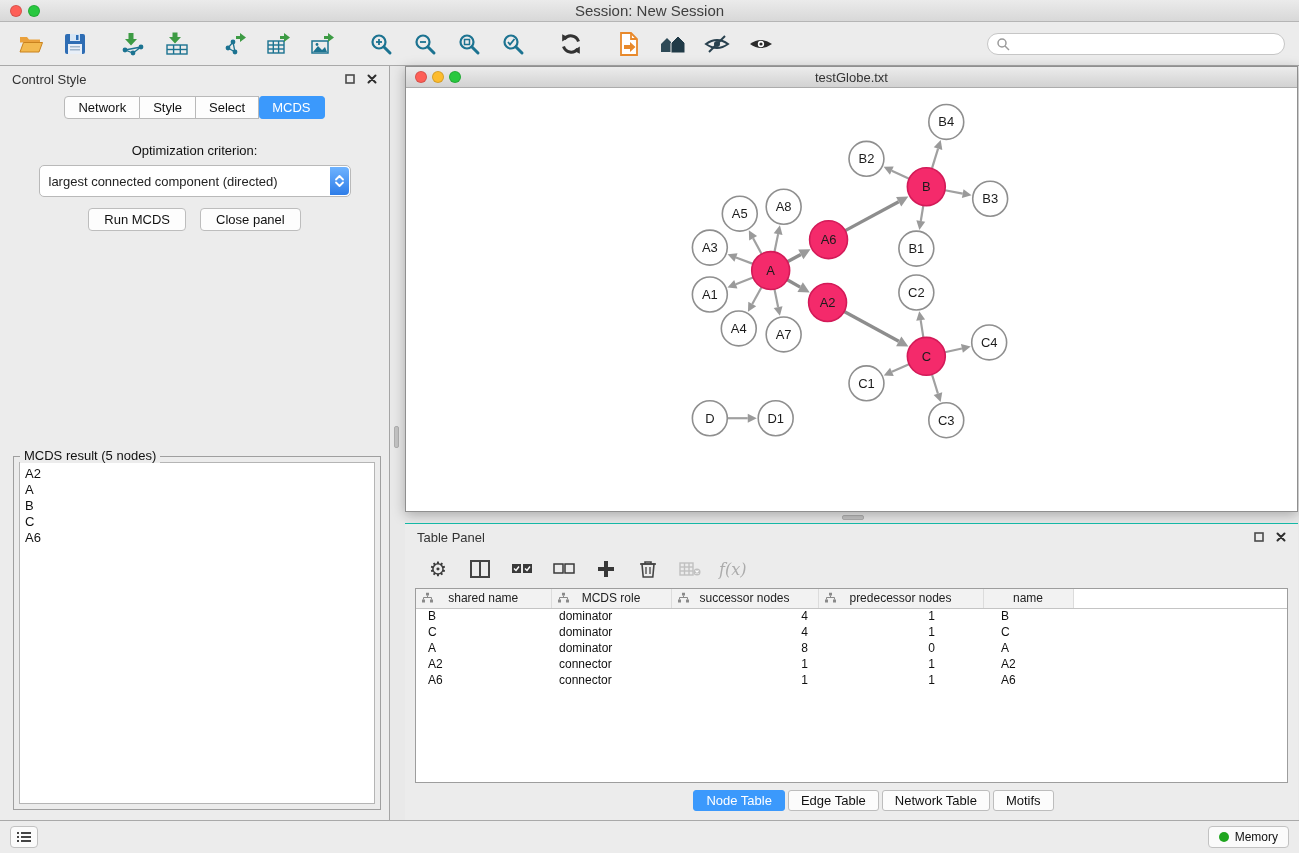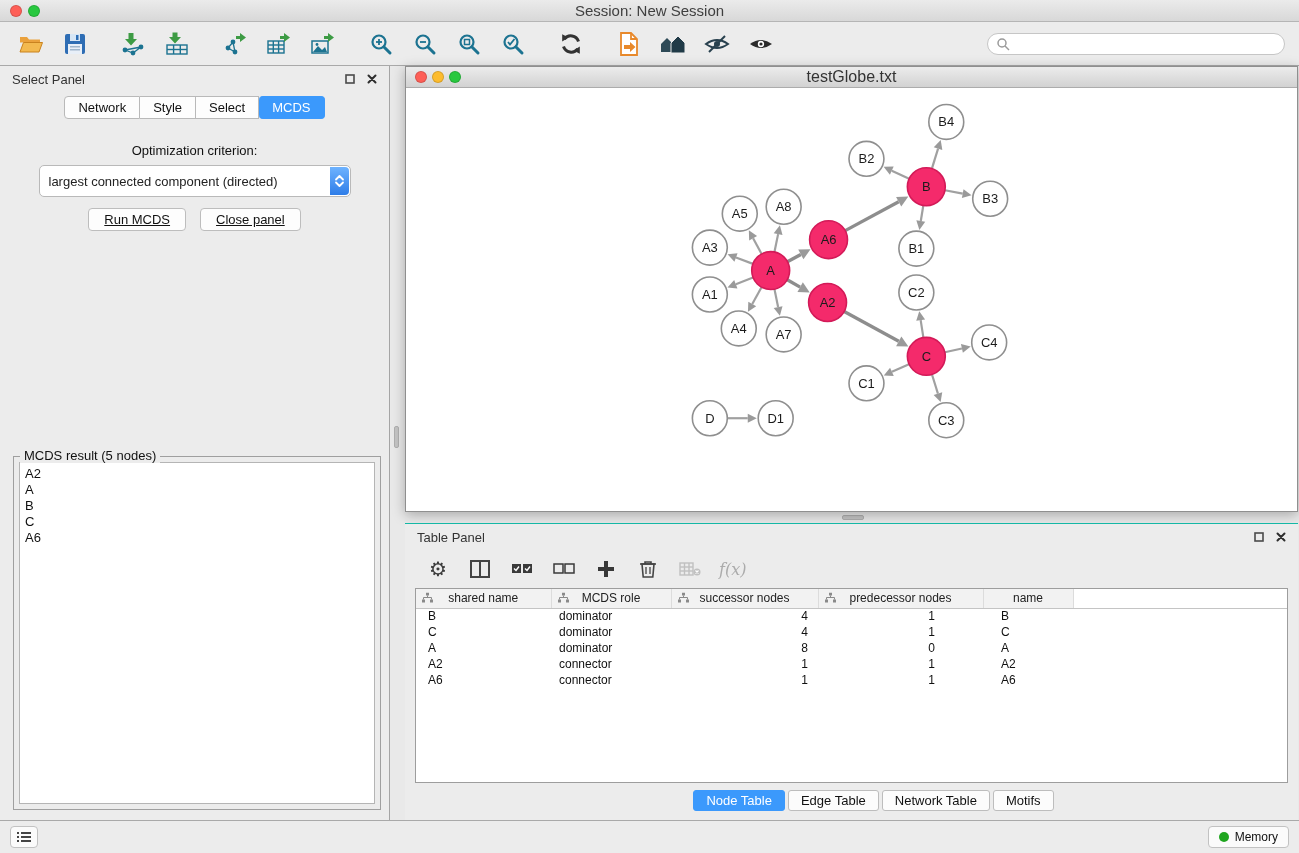--- a/index.html
+++ b/index.html
@@ -36,38 +36,38 @@
   .cp-tabs{display:flex;justify-content:center;margin-top:4px;}
   .cp-tab{padding:3px 13px;background:#FDFDFD;border:1px solid #B9B9B9;border-left:none;font-size:13px;color:#111;cursor:pointer;}
   .cp-tab:first-child{border-left:1px solid #B9B9B9;border-radius:4px 0 0 4px;}
   .cp-tab.active{background:var(--accent,#3B99FC);color:#fff;border-color:var(--accent,#3B99FC);border-radius:4px;}
 
   .opt-label{text-align:center;margin-top:24px;font-size:13px;color:#111;}
   .dropdown{margin:7px auto 0;width:312px;height:32px;background:#fff;border:1px solid #B9B9B9;border-radius:5px;display:flex;align-items:center;position:relative;padding-left:9px;font-size:13px;cursor:pointer;}
   .dd-value{white-space:nowrap;overflow:hidden;}
   .dd-stepper{position:absolute;right:1px;top:1px;bottom:1px;width:19px;border-radius:0 4px 4px 0;background:linear-gradient(#6EB3FF,#2E7DE8);display:flex;align-items:center;justify-content:center;}
   .cp-buttons{display:flex;justify-content:center;gap:14px;margin-top:11px;}
-  .cp-btn{background:#FDFDFD;border:1px solid #BDBDBD;border-radius:4px;padding:3px 15px;font-size:13px;color:#111;cursor:pointer;text-decoration:underline;}
+  .cp-btn{background:#FDFDFD;border:1px solid #BDBDBD;border-radius:4px;padding:3px 15px;font-size:13px;color:#111;cursor:pointer;}
 
   .result-box{position:absolute;left:13px;right:8px;top:390px;bottom:10px;border:1px solid #9F9F9F;padding:5px;}
   .result-title{position:absolute;top:-9px;left:6px;background:#ECECEC;padding:0 4px;font-size:13px;color:#111;}
   .result-inner{width:100%;height:100%;background:#fff;border:1px solid #B5B5B5;overflow:auto;padding:3px 5px;}
   .result-item{font-size:13px;line-height:16px;color:#111;}
 
   
   .workspace{flex:1;position:relative;background:#E9E9E9;min-width:0;}
   .scroll-thumb{position:absolute;background:#C4C4C4;border:1px solid #AFAFAF;border-radius:2px;}
   .st-left{left:4px;top:360px;width:5px;height:22px;}
   .st-bottom{left:452px;top:449px;width:22px;height:5px;}
 
   
   .net-window{position:absolute;left:15px;top:0;right:1px;height:446px;background:#fff;border:1px solid #8F8F8F;box-shadow:0 3px 12px rgba(0,0,0,.28);display:flex;flex-direction:column;}
   .net-titlebar{height:21px;background:linear-gradient(#ECECEC,#D2D2D2);border-bottom:1px solid #ACACAC;position:relative;display:flex;align-items:center;justify-content:center;flex:0 0 auto;}
   .net-titlebar .traffic{left:9px;top:4px;gap:5px;}
-  .net-title{font-size:16px;color:#333;}
+  .net-title{font-size:13px;color:#333;}
   .net-canvas{flex:1;width:100%;height:100%;display:block;}
   .edge{stroke:#A0A0A0;stroke-width:2.2;}
   .edge.bold{stroke:#8D8D8D;stroke-width:3.4;}
   .arrow{fill:#9A9A9A;}
   .node{fill:#fff;stroke:#8F8F8F;stroke-width:1.6;cursor:pointer;}
   .node.mcds{fill:var(--mcds,#F42A6B);stroke:var(--mcds-stroke,#D31A58);}
   .node-label{font-family:"Liberation Sans",sans-serif;font-size:13px;fill:#1C1C1C;text-anchor:middle;pointer-events:none;}
 
   
   .table-panel{position:absolute;left:15px;right:1px;top:457px;bottom:0;background:#ECECEC;border-top:1px solid #14b8a6;display:flex;flex-direction:column;}
@@ -265,21 +265,21 @@
           </svg>
       </span>
       <input type="text" value="" style="">
     </div>
   </div>
 
   <div class="main">
 
     <aside class="control-panel">
       <div class="panel-header">
-        <span class="panel-title">Select Panel</span>
+        <span class="panel-title">Control Style</span>
         <span class="ph-icons">
           <button class="ph-btn">
             <svg width="10" height="10" viewBox="0 0 10 10">
                 <rect x="1" y="1" width="8" height="8" fill="none" stroke="#4A4A4A" stroke-width="1.6"></rect>
               </svg>
           </button>
           <button class="ph-btn">
             <svg width="10" height="10" viewBox="0 0 10 10">
                 <path d="M1.5 1.5 L8.5 8.5 M8.5 1.5 L1.5 8.5" stroke="#2E2E2E" stroke-width="2" stroke-linecap="round"></path>
               </svg>

